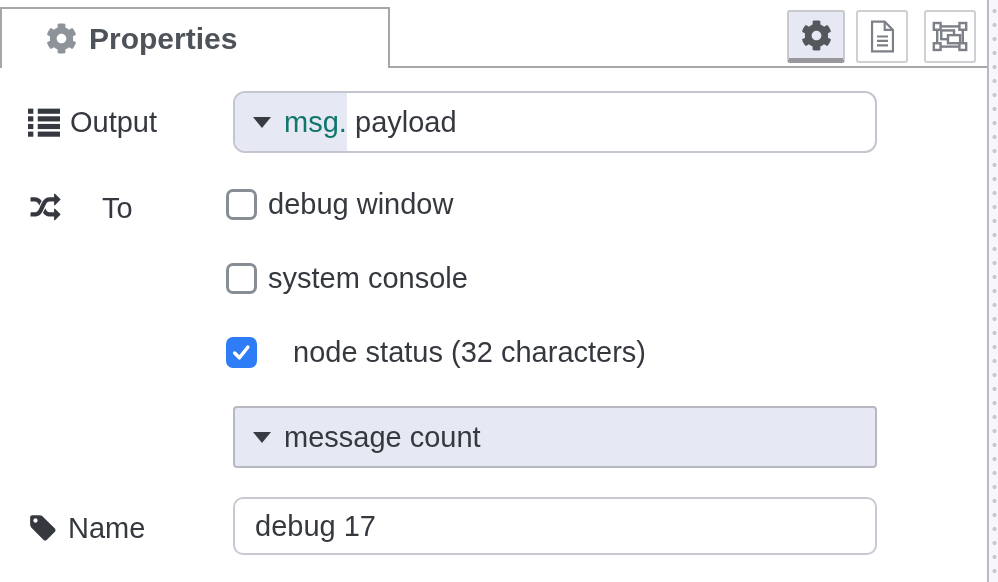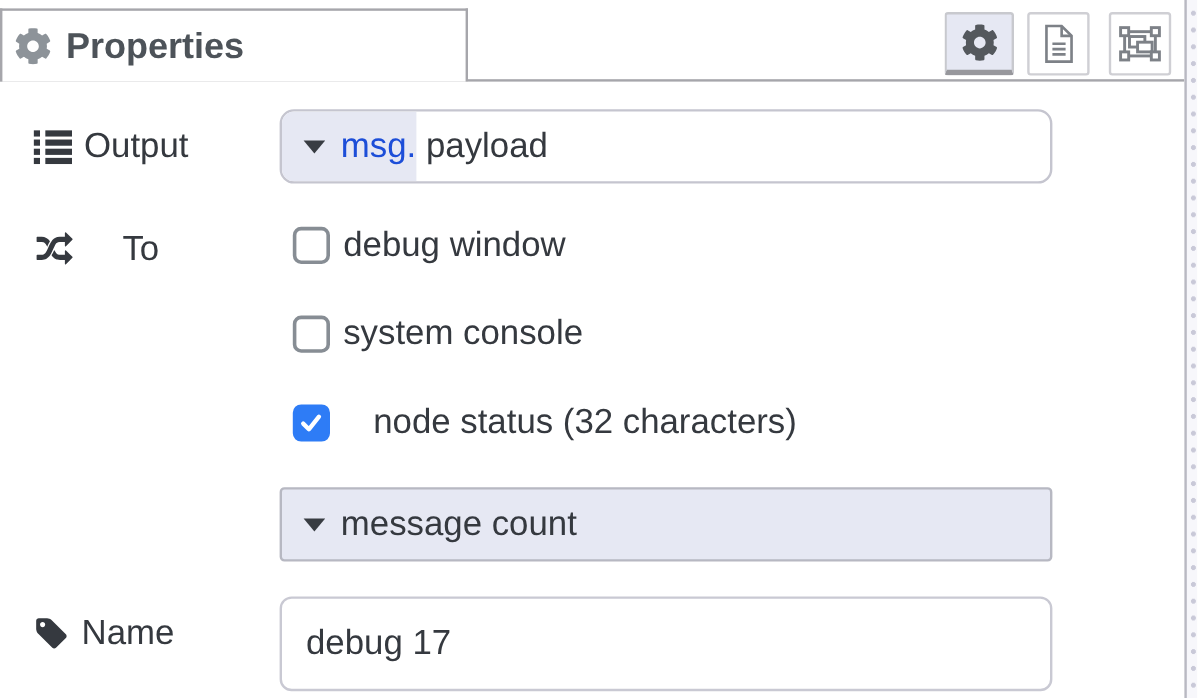--- a/index.html
+++ b/index.html
@@ -21,21 +21,21 @@
     width: 987px; height: 2px;
     background: #a6a6ab;
   }
   .tab {
     position: absolute; left: 0; top: 7px;
     width: 390px; height: 61px;
     background: #ffffff;
     border: 2px solid #a6a6ab;
     border-bottom: none;
     display: flex; align-items: center; gap: 12px;
-    padding-left: 10px;
+    padding-left: 44px;
     z-index: 2;
     cursor: pointer;
   }
   .tab-label { font-weight: bold; font-size: 30px; color: #4d5359; }
 
   .toolbar-button {
     position: absolute; top: 10px; height: 53px;
     background: #ffffff;
     border: 2px solid #cfcfd4;
     border-radius: 3px;
@@ -68,40 +68,40 @@
     border-radius: 12px;
     background: #ffffff;
     display: flex; overflow: hidden;
   }
   .ti-button {
     width: 112px; flex: 0 0 auto;
     background: #e6e8f3;
     border: none;
     display: flex; align-items: center; gap: 13px;
     padding-left: 18px;
-    font: inherit; color: #1d4ed8;
+    font: inherit; color: #0f766e;
     cursor: pointer;
   }
   .ti-value {
     flex: 1; min-width: 0;
     border: none; outline: none;
     font: inherit; color: #35393f;
     padding: 0 10px 0 8px;
     background: transparent;
   }
 
   .caret {
     width: 0; height: 0; flex: 0 0 auto;
     border-left: 9px solid transparent;
     border-right: 9px solid transparent;
     border-top: 11px solid #383c42;
   }
 
   .checkbox-row {
-    position: absolute; left: 244px;
+    position: absolute; left: 226px;
     height: 31px;
     display: flex; align-items: center; gap: 11px;
     cursor: pointer;
     white-space: nowrap;
   }
   #cb-row-0 { top: 189px; }
   #cb-row-1 { top: 263px; }
   #cb-row-2 { top: 337px; gap: 36px; }
   .checkbox {
     width: 31px; height: 31px; flex: 0 0 auto;
@@ -119,21 +119,21 @@
     border: 2px solid #b7b8c2;
     border-radius: 4px;
     display: flex; align-items: center; gap: 13px;
     padding-left: 18px;
     font: inherit; color: #35393f;
     cursor: pointer;
   }
 
   .text-input {
     position: absolute; left: 233px; top: 497px;
-    width: 644px; height: 79px;
+    width: 644px; height: 58px;
     background: #ffffff;
     border: 2px solid #c9c9d3;
     border-radius: 10px;
     font: inherit; color: #35393f;
     padding-left: 20px;
     outline: none;
   }
 
   
   .resize-strip {

